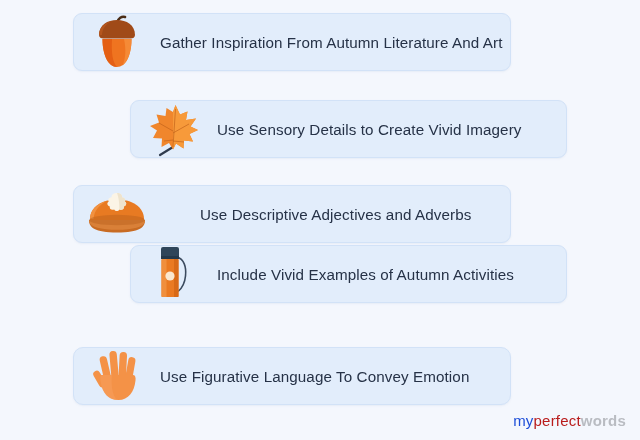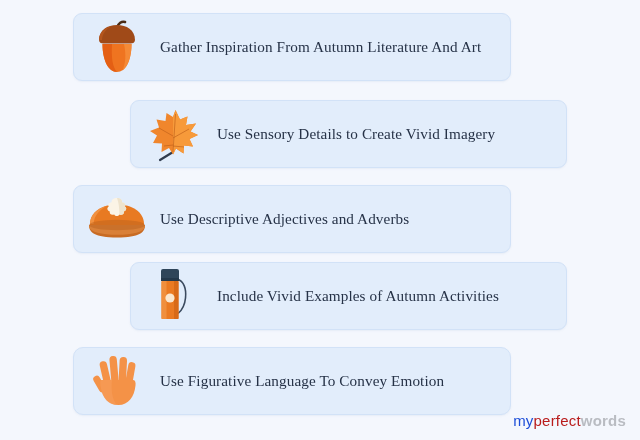--- a/index.html
+++ b/index.html
@@ -7,29 +7,28 @@
     width:640px;height:440px;
     background:#f4f7fd;
     font-family:"Liberation Sans", sans-serif;
     position:relative;
     overflow:hidden;
   }
   .stage{position:absolute;inset:0;}
 
   .card{
     position:absolute;
-    height:68px;
+    height:58px;
     background:#e2edfb;
     border:1px solid #d2e2f7;
     border-radius:9px;
     box-shadow:0 1px 2px rgba(120,150,190,.10);
     display:flex;
     align-items:center;
     box-sizing:border-box;
-    font-family:Liberation Serif, serif;
   }
   .card.odd{left:73px;width:438px;}
   .card.even{left:130px;width:437px;}
 
   .card-icon{
     width:86px;
     min-width:86px;
     height:75px;
     display:flex;
     align-items:center;
@@ -79,36 +78,36 @@
       <svg width="54" height="56" viewBox="0 0 54 56">
         <path d="M26 46 L13 54" stroke="#2f3b4e" stroke-width="2.2" fill="none" stroke-linecap="round"></path>
         <path d="M28.5 4 L33 13.5 L40.5 10.5 L39 19 L49 17.5 L43.5 25.5 L51 29 L42.5 33 L46 40.5 L37 39.5 L36.5 47.5 L29 42.5 L26 48.5 L22 42 L14.5 46 L15 37.5 L6 37 L10 29.5 L3 25 L12 21.5 L9.5 13.5 L18.5 15 L19.5 7 L26 11 Z" fill="#f0862c"></path>
         <path d="M28.5 4 L33 13.5 L40.5 10.5 L39 19 L49 17.5 L43.5 25.5 L51 29 L42.5 33 L46 40.5 L37 39.5 L36.5 47.5 L29 42.5 L26 48.5 L26 11 Z" fill="#f79a3a"></path>
         <path d="M26 46 L28.5 8 M26 30 L12 22 M26 32 L42 23 M26 39 L17 40 M26 40 L37 41" stroke="#bf5f18" stroke-width="1" fill="none" opacity=".65"></path>
       </svg>
     </div>
     <div class="card-label">Use Sensory Details to Create Vivid Imagery</div>
   </div>
 
-  <div class="card odd" style="top:185px;">
+  <div class="card odd" style="top:185px;gap:40px;">
     <div class="card-icon">
       <svg width="62" height="52" viewBox="0 0 62 52">
         <path d="M4 31 C4 19 16 11.5 31 11.5 C46 11.5 58 19 58 31 L58 33 L4 33 Z" fill="#e87a22"></path>
         <path d="M4 31 C4 22 11 15.5 21 13 C12.5 17 8 23.5 7.5 31 Z" fill="#f19140"></path>
         <path d="M3 32 L59 32 C59 39.5 53.5 44.5 31 44.5 C8.5 44.5 3 39.5 3 32 Z" fill="#c86b23"></path>
         <path d="M3 32 L59 32 C59 35.5 56.5 37.8 52 39.2 C45 41.2 38.5 41.8 31 41.8 C23.5 41.8 17 41.2 10 39.2 C5.5 37.8 3 35.5 3 32 Z" fill="#d98038"></path>
         <ellipse cx="31" cy="32" rx="28" ry="5.2" fill="#b9601d" opacity=".45"></ellipse>
         <path d="M31 5 C34.5 5 36.5 7 36 9.2 C38.8 9.6 40 11.6 38.8 13.6 C41 14.8 40.6 17.6 37.8 18.4 C38.4 20.8 36 22.6 33.4 21.4 C32.2 23.6 29.4 23.6 28.2 21.4 C25.6 22.6 23.2 20.8 23.8 18.4 C21 17.6 20.6 14.8 22.8 13.6 C21.6 11.6 22.8 9.6 25.6 9.2 C25.2 7 27.5 5 31 5 Z" fill="#fbf4e6"></path>
         <path d="M31 5 C34.5 5 36.5 7 36 9.2 C38.8 9.6 40 11.6 38.8 13.6 C41 14.8 40.6 17.6 37.8 18.4 C38.4 20.8 36 22.6 33.4 21.4 C33.4 16 32.8 9.5 31 5 Z" fill="#eee3cd"></path>
       </svg>
     </div>
     <div class="card-label">Use Descriptive Adjectives and Adverbs</div>
   </div>
 
-  <div class="card even" style="top:262px;">
+  <div class="card even" style="top:245px;">
     <div class="card-icon">
       <svg width="46" height="62" viewBox="0 0 46 62">
         <path d="M26 14 C33 16 35.5 24 34.5 33 C33.8 40 31 45 27.5 48" stroke="#3b4a5e" stroke-width="1.6" fill="none" stroke-linecap="round"></path>
         <rect x="10" y="4" width="18" height="10.5" rx="2" fill="#2f4559"></rect>
         <rect x="10" y="13" width="18" height="3" fill="#24384a"></rect>
         <rect x="10.5" y="16" width="17" height="38" rx="1.6" fill="#ea7a22"></rect>
         <rect x="10.5" y="16" width="5" height="38" fill="#f08f3d"></rect>
         <rect x="23" y="16" width="4.5" height="38" fill="#d86a18"></rect>
         <circle cx="19" cy="33" r="4.6" fill="#fae7cf"></circle>
       </svg>

